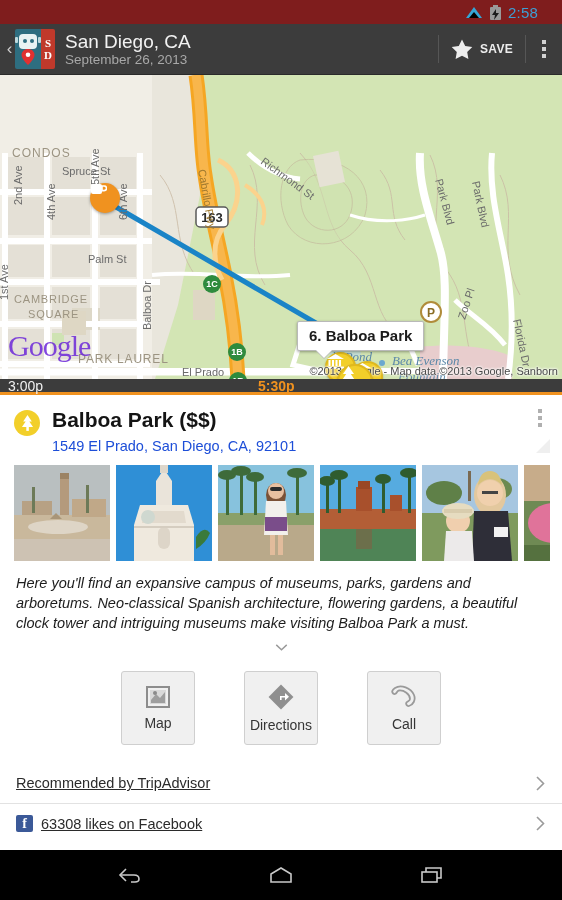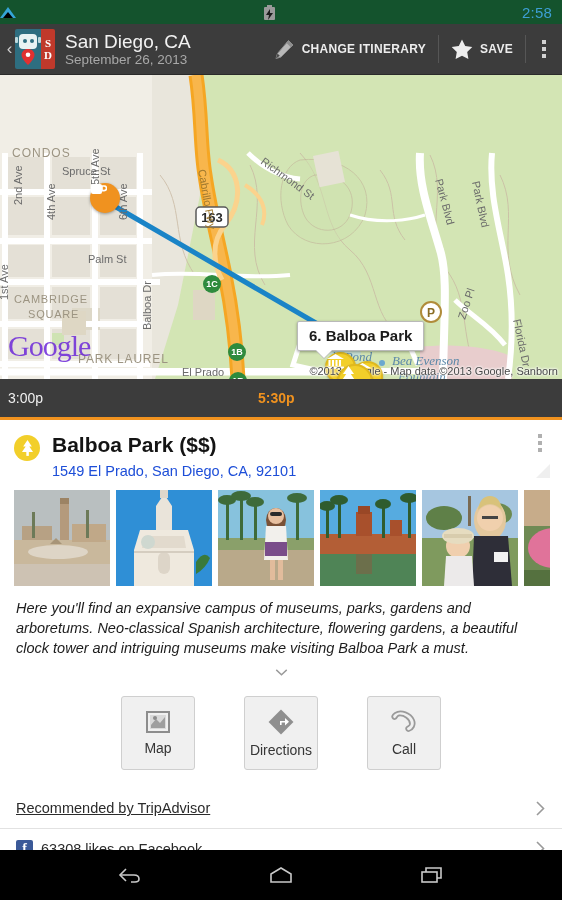--- a/index.html
+++ b/index.html
@@ -6,22 +6,22 @@
   html,body { width:562px; height:900px; background:#000; }
   body {
     font-family:"Liberation Sans", sans-serif;
     -webkit-font-smoothing:antialiased;
     overflow:hidden;
   }
   .screen { position:relative; width:562px; height:900px; overflow:hidden; background:#fff; }
 
   
   .statusbar {
-    height:24px; background:#14532d; display:flex; align-items:center;
-    justify-content:space-between; padding-right:10px; gap:7px;
+    height:24px; background:#7f1d1d; display:flex; align-items:center;
+    justify-content:flex-end; padding-right:24px; gap:7px;
   }
   .wifi-ic { width:17px; height:13px; position:relative; }
   .wifi-tri {
     width:0;height:0;border-left:8px solid transparent;border-right:8px solid transparent;
     border-bottom:11px solid #35a5d6; position:absolute; bottom:1px; left:0;
   }
   .wifi-cut {
     position:absolute; width:0;height:0;border-left:5px solid transparent;
     border-right:5px solid transparent;border-bottom:6px solid #000; bottom:1px; left:3px;
   }
@@ -99,21 +99,21 @@
     text-shadow:0 0 3px #fff,0 0 3px #fff,0 0 2px #fff;
   }
   .cupmark {
     position:absolute; left:90px; top:108px; width:30px; height:30px; border-radius:50%;
     background:#f0921f; box-shadow:0 1px 3px rgba(0,0,0,.35);
     display:flex; align-items:center; justify-content:center;
   }
 
   
   .timebar {
-    position:relative; height:41px; background:#3c3c3c;
+    position:relative; height:16px; background:#3c3c3c;
     display:flex; align-items:center; border-bottom:3px solid #f0921f;
   }
   .t-left { color:#efefef; font-size:14px; padding-left:8px; }
   .t-mid { position:absolute; left:258px; color:#f0921f; font-size:14px; font-weight:bold; }
   .t-tick {
     position:absolute; left:274px; bottom:-8px; width:0;height:0;
     border-left:5px solid transparent; border-right:5px solid transparent;
     border-top:6px solid #f0921f;
   }
 
@@ -213,28 +213,20 @@
     </div>
 
     <div class="titles">
       <div class="ab-title">San Diego, CA</div>
       <div class="ab-sub">September 26, 2013</div>
     </div>
 
     <div class="ab-spacer"></div>
 
     <div class="ab-actions">
-      <div class="ab-btn">
-        <svg width="21" height="21" viewBox="0 0 21 21">
-          <path d="M14.5 1.5 L19 6 L7 18 L2 19.5 L3.5 14.5 Z" fill="#b8b8b8" stroke="#8e8e8e" stroke-width="1"></path>
-          <path d="M14.5 1.5 L19 6 L16.8 8.2 L12.3 3.7 Z" fill="#8d8d8d"></path>
-          <path d="M2 19.5 L3.5 14.5 L5.8 16.8 Z" fill="#4a4a4a"></path>
-        </svg>
-        <span>CHANGE ITINERARY</span>
-      </div>
       <div class="ab-div"></div>
       <div class="ab-btn">
         <svg width="22" height="21" viewBox="0 0 22 21">
           <path d="M11 0.5 L14.2 7 L21.3 8 L16.2 13 L17.4 20 L11 16.7 L4.6 20 L5.8 13 L0.7 8 L7.8 7 Z" fill="#ededed"></path>
         </svg>
         <span>SAVE</span>
       </div>
       <div class="ab-div"></div>
       <div class="ab-more">
         <div class="dots-v">

